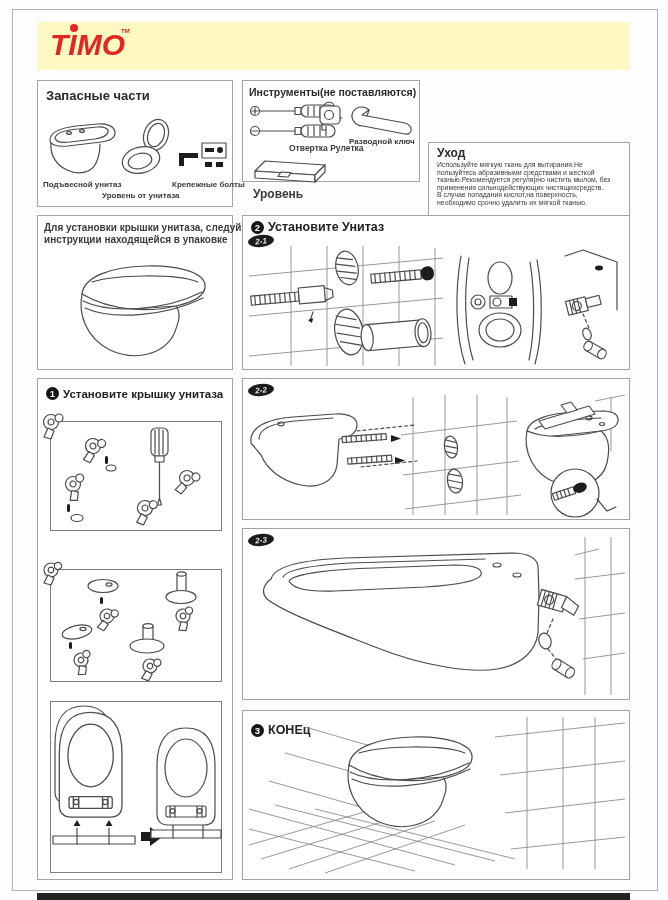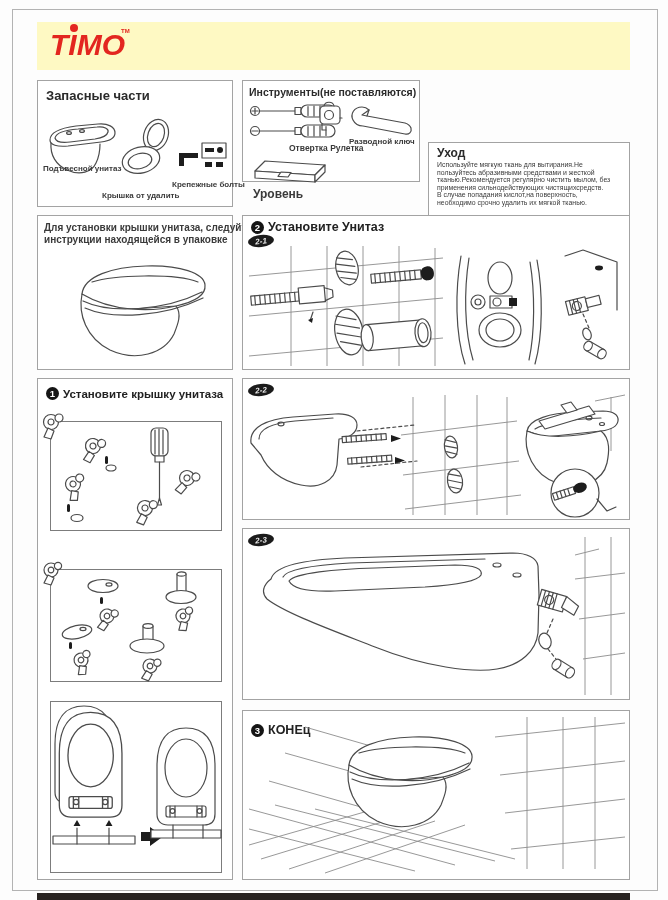--- a/index.html
+++ b/index.html
@@ -54,22 +54,22 @@
     </svg>
     <svg style="left:140px;top:60px;" width="50" height="34" viewBox="0 0 50 34">
       <rect class="dk" x="1" y="12" width="19" height="5"></rect>
       <rect class="dk" x="1" y="12" width="5" height="13"></rect>
       <rect class="ln" x="24" y="2" width="24" height="15"></rect>
       <rect class="dk" x="27" y="7" width="9" height="4"></rect>
       <circle class="dk" cx="42" cy="9" r="3"></circle>
       <rect class="dk" x="27" y="21" width="7" height="5"></rect>
       <rect class="dk" x="38" y="21" width="7" height="5"></rect>
     </svg>
-    <div class="lbl" style="left:5px;top:83px;font-size:8px;">Подъвесной унитаз</div>
-    <div class="lbl" style="left:64px;top:110px;font-size:8px;">Крышка от удалить</div>
+    <div class="lbl" style="left:5px;top:99px;font-size:8px;">Подъвесной унитаз</div>
+    <div class="lbl" style="left:64px;top:110px;font-size:8px;">Уровень от унитаза</div>
     <div class="lbl" style="left:134px;top:99px;font-size:8px;">Крепежные болты</div>
   </div>
 
   <div class="panel" style="left:242px;top:80px;width:178px;height:102px;">
     <div class="ptitle" style="left:6px;top:5px;font-size:10.5px;">Инструменты(не поставляются)</div>
     <svg style="left:6px;top:22px;" width="104" height="36" viewBox="0 0 104 36">
       <circle class="ln" cx="6" cy="8" r="4.5"></circle>
         <path class="ln" d="M3,8 h6 M6,5 v6"></path>
       <path class="ln" d="M11,8 H46" stroke-width="2"></path>
       <rect class="lnw" x="46" y="4.5" width="6" height="7"></rect>

